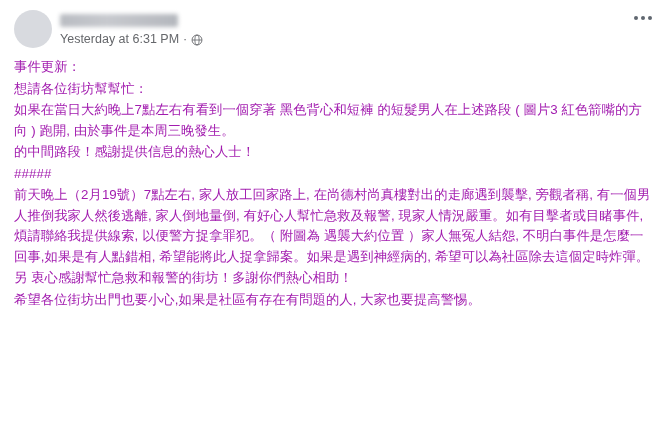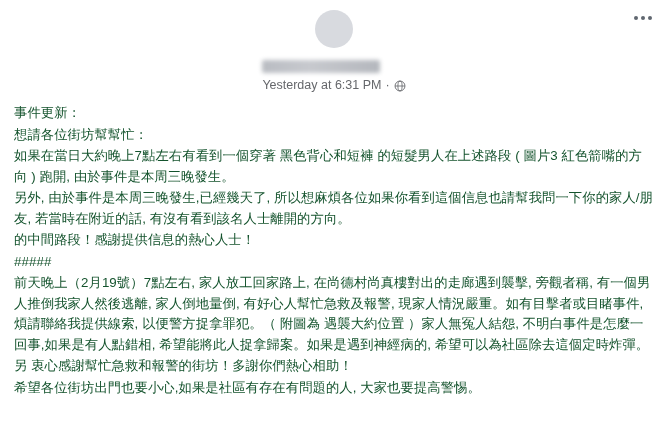--- a/index.html
+++ b/index.html
@@ -15,24 +15,23 @@
     overflow: hidden;
   }
   .post {
     width: 668px;
     box-sizing: border-box;
     padding: 10px 14px 0 14px;
     position: relative;
   }
   .post-header {
     display: flex;
-    align-items: center;
+    align-items: flex-start;
     gap: 8px;
     padding-bottom: 2px;
-    flex-direction: column;
   }
   .avatar {
     width: 38px;
     height: 38px;
     border-radius: 50%;
     background: #d8dadf;
     flex: 0 0 38px;
   }
   .header-text {
     display: flex;
@@ -79,21 +78,21 @@
   .menu-dots span {
     width: 4px;
     height: 4px;
     border-radius: 50%;
     background: #606770;
     display: block;
   }
   .post-body {
     font-size: 13.3px;
     line-height: 20.5px;
-    color: #14532d;
+    color: #a21caf;
     padding-top: 6px;
     letter-spacing: 0.1px;
     word-break: break-word;
   }
   .post-body p {
     margin: 0 0 1px 0;
   }
 </style>
 </head>
 <body>
@@ -121,21 +120,20 @@
           </svg>
         </span>
       </div>
     </div>
   </div>
 
   <div class="post-body">
     <p>事件更新：</p>
     <p>想請各位街坊幫幫忙：</p>
     <p>如果在當日大約晚上7點左右有看到一個穿著 黑色背心和短褲 的短髮男人在上述路段 ( 圖片3 紅色箭嘴的方向 ) 跑開, 由於事件是本周三晚發生。</p>
-    <p>另外, 由於事件是本周三晚發生,已經幾天了, 所以想麻煩各位如果你看到這個信息也請幫我問一下你的家人/朋友, 若當時在附近的話, 有沒有看到該名人士離開的方向。</p>
     <p>的中間路段！感謝提供信息的熱心人士！</p>
     <p>#####</p>
     <p>前天晚上（2月19號）7點左右, 家人放工回家路上, 在尚德村尚真樓對出的走廊遇到襲擊, 旁觀者稱, 有一個男人推倒我家人然後逃離, 家人倒地量倒, 有好心人幫忙急救及報警, 現家人情況嚴重。如有目擊者或目睹事件, 煩請聯絡我提供線索, 以便警方捉拿罪犯。（ 附圖為 遇襲大約位置 ）家人無冤人結怨, 不明白事件是怎麼一回事,如果是有人點錯相, 希望能將此人捉拿歸案。如果是遇到神經病的, 希望可以為社區除去這個定時炸彈。</p>
     <p>另 衷心感謝幫忙急救和報警的街坊！多謝你們熱心相助！</p>
     <p>希望各位街坊出門也要小心,如果是社區有存在有問題的人, 大家也要提高警惕。</p>
   </div>
 
 </div>
 
 </body></html>

